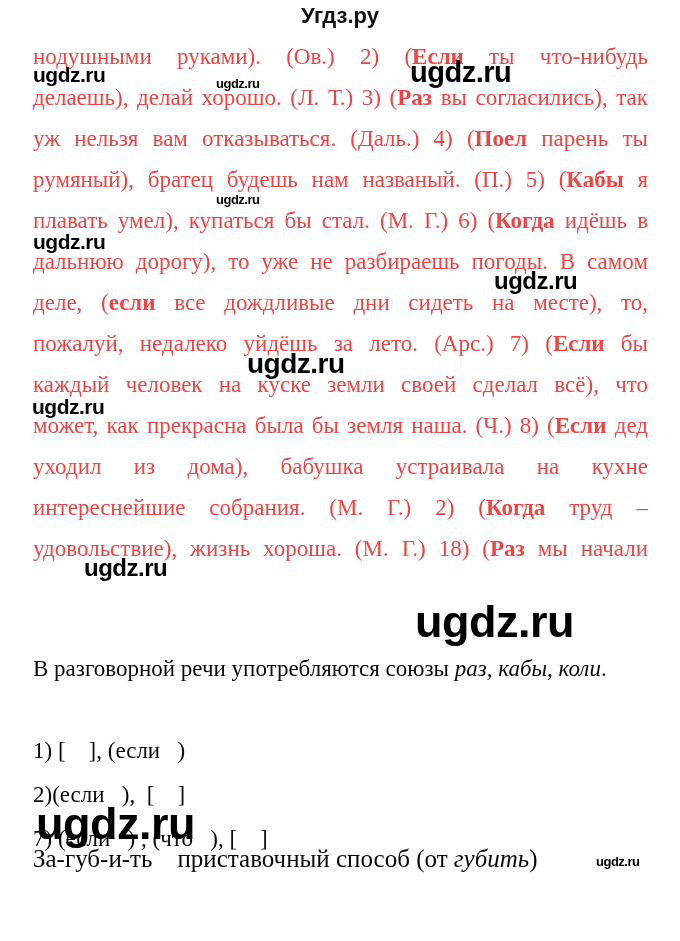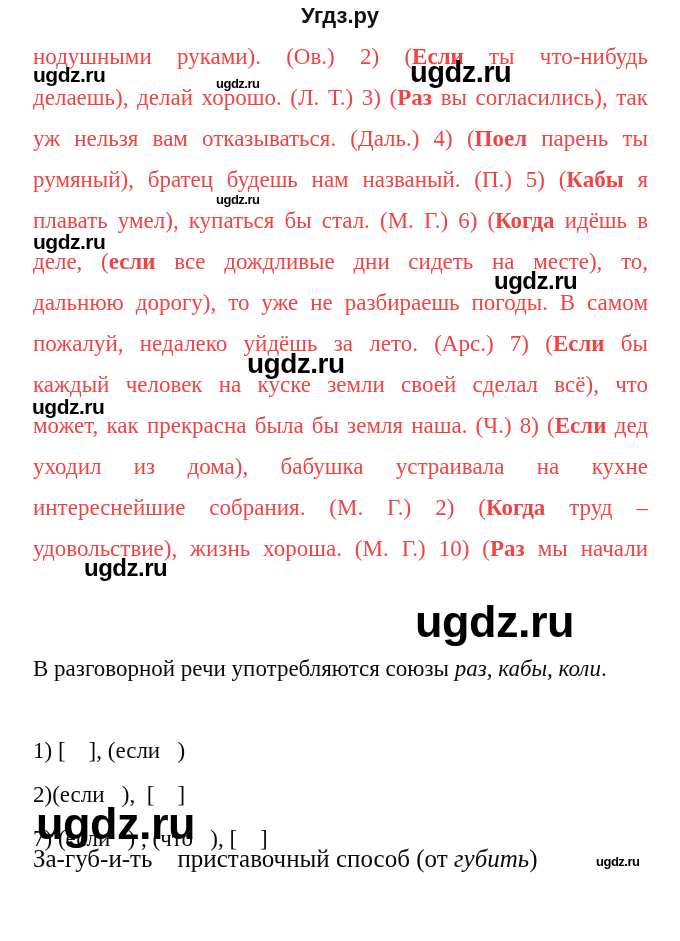--- a/index.html
+++ b/index.html
@@ -59,28 +59,28 @@
 <div class="page">
 
   <div class="site-header">Угдз.ру</div>
 
   <div class="body-text">
       <div class="line j"><span>нодушными руками). (Ов.) 2) (</span><span class="b">Если</span><span> ты что-нибудь</span></div>
       <div class="line j"><span>делаешь), делай хорошо. (Л. Т.) 3) (</span><span class="b">Раз</span><span> вы согласились), так</span></div>
       <div class="line j"><span>уж нельзя вам отказываться. (Даль.) 4) (</span><span class="b">Поел</span><span> парень ты</span></div>
       <div class="line j"><span>румяный), братец будешь нам названый. (П.) 5) (</span><span class="b">Кабы</span><span> я</span></div>
       <div class="line j"><span>плавать умел), купаться бы стал. (М. Г.) 6) (</span><span class="b">Когда</span><span> идёшь в</span></div>
+      <div class="line j"><span>дальнюю дорогу), то уже не разбираешь погоды. В самом</span></div>
       <div class="line j"><span>деле, (</span><span class="b">если</span><span> все дождливые дни сидеть на месте), то,</span></div>
-      <div class="line j"><span>дальнюю дорогу), то уже не разбираешь погоды. В самом</span></div>
       <div class="line j"><span>пожалуй, недалеко уйдёшь за лето. (Арс.) 7) (</span><span class="b">Если</span><span> бы</span></div>
       <div class="line j"><span>каждый человек на куске земли своей сделал всё), что</span></div>
       <div class="line j"><span>может, как прекрасна была бы земля наша. (Ч.) 8) (</span><span class="b">Если</span><span> дед</span></div>
       <div class="line j"><span>уходил из дома), бабушка устраивала на кухне</span></div>
       <div class="line j"><span>интереснейшие собрания. (М. Г.) 2) (</span><span class="b">Когда</span><span> труд –</span></div>
-      <div class="line j"><span>удовольствие), жизнь хороша. (М. Г.) 10) (</span><span class="b">Раз</span><span> мы начали</span></div>
+      <div class="line j"><span>удовольствие), жизнь хороша. (М. Г.) 18) (</span><span class="b">Раз</span><span> мы начали</span></div>
     </div>
 
   <div class="note-line"><span>В разговорной речи употребляются союзы </span><span class="i">раз, кабы, коли</span><span>.</span></div>
 
   <div class="schemes">
       <div class="scheme-line">1) [    ], (если   )</div>
       <div class="scheme-line">2)(если   ),  [    ]</div>
       <div class="scheme-line">7) (если   ) , (что   ), [    ]</div>
     </div>
 

